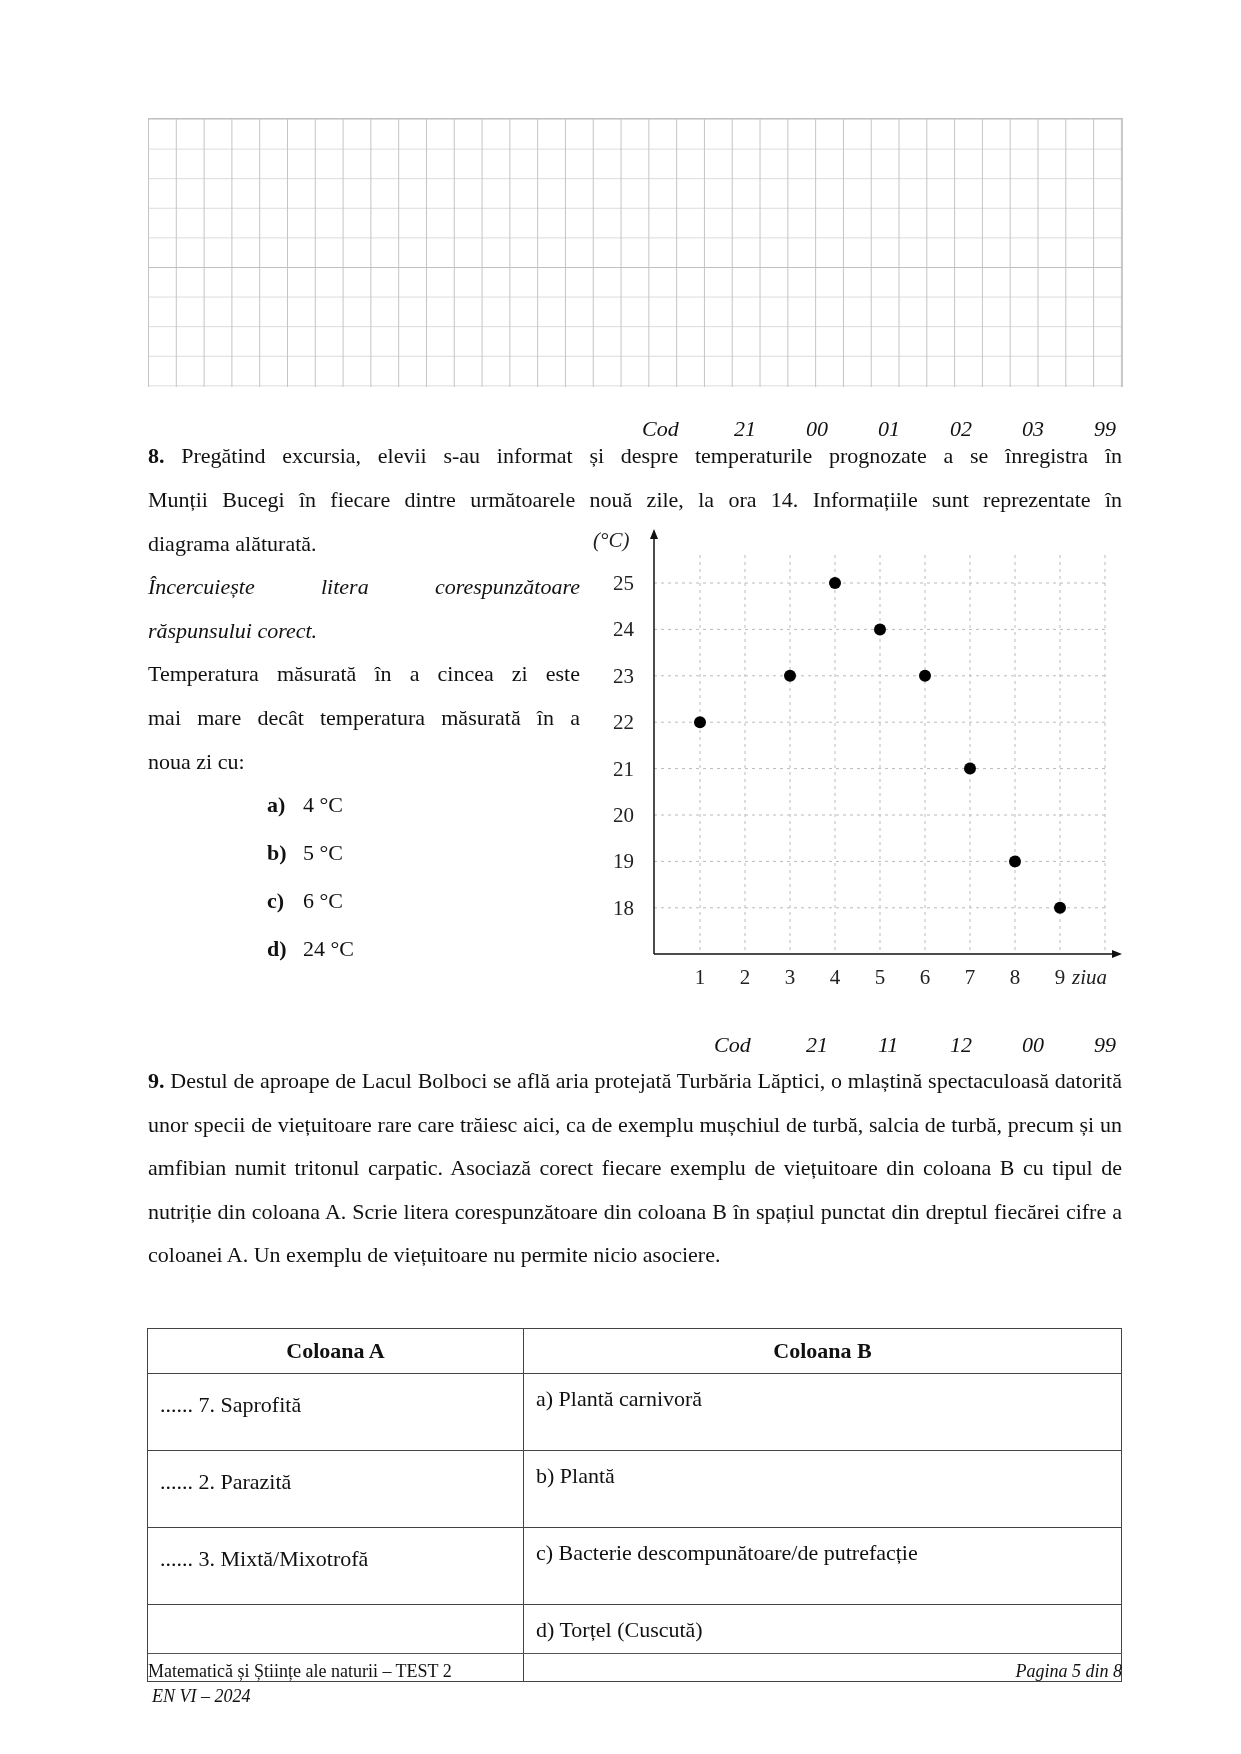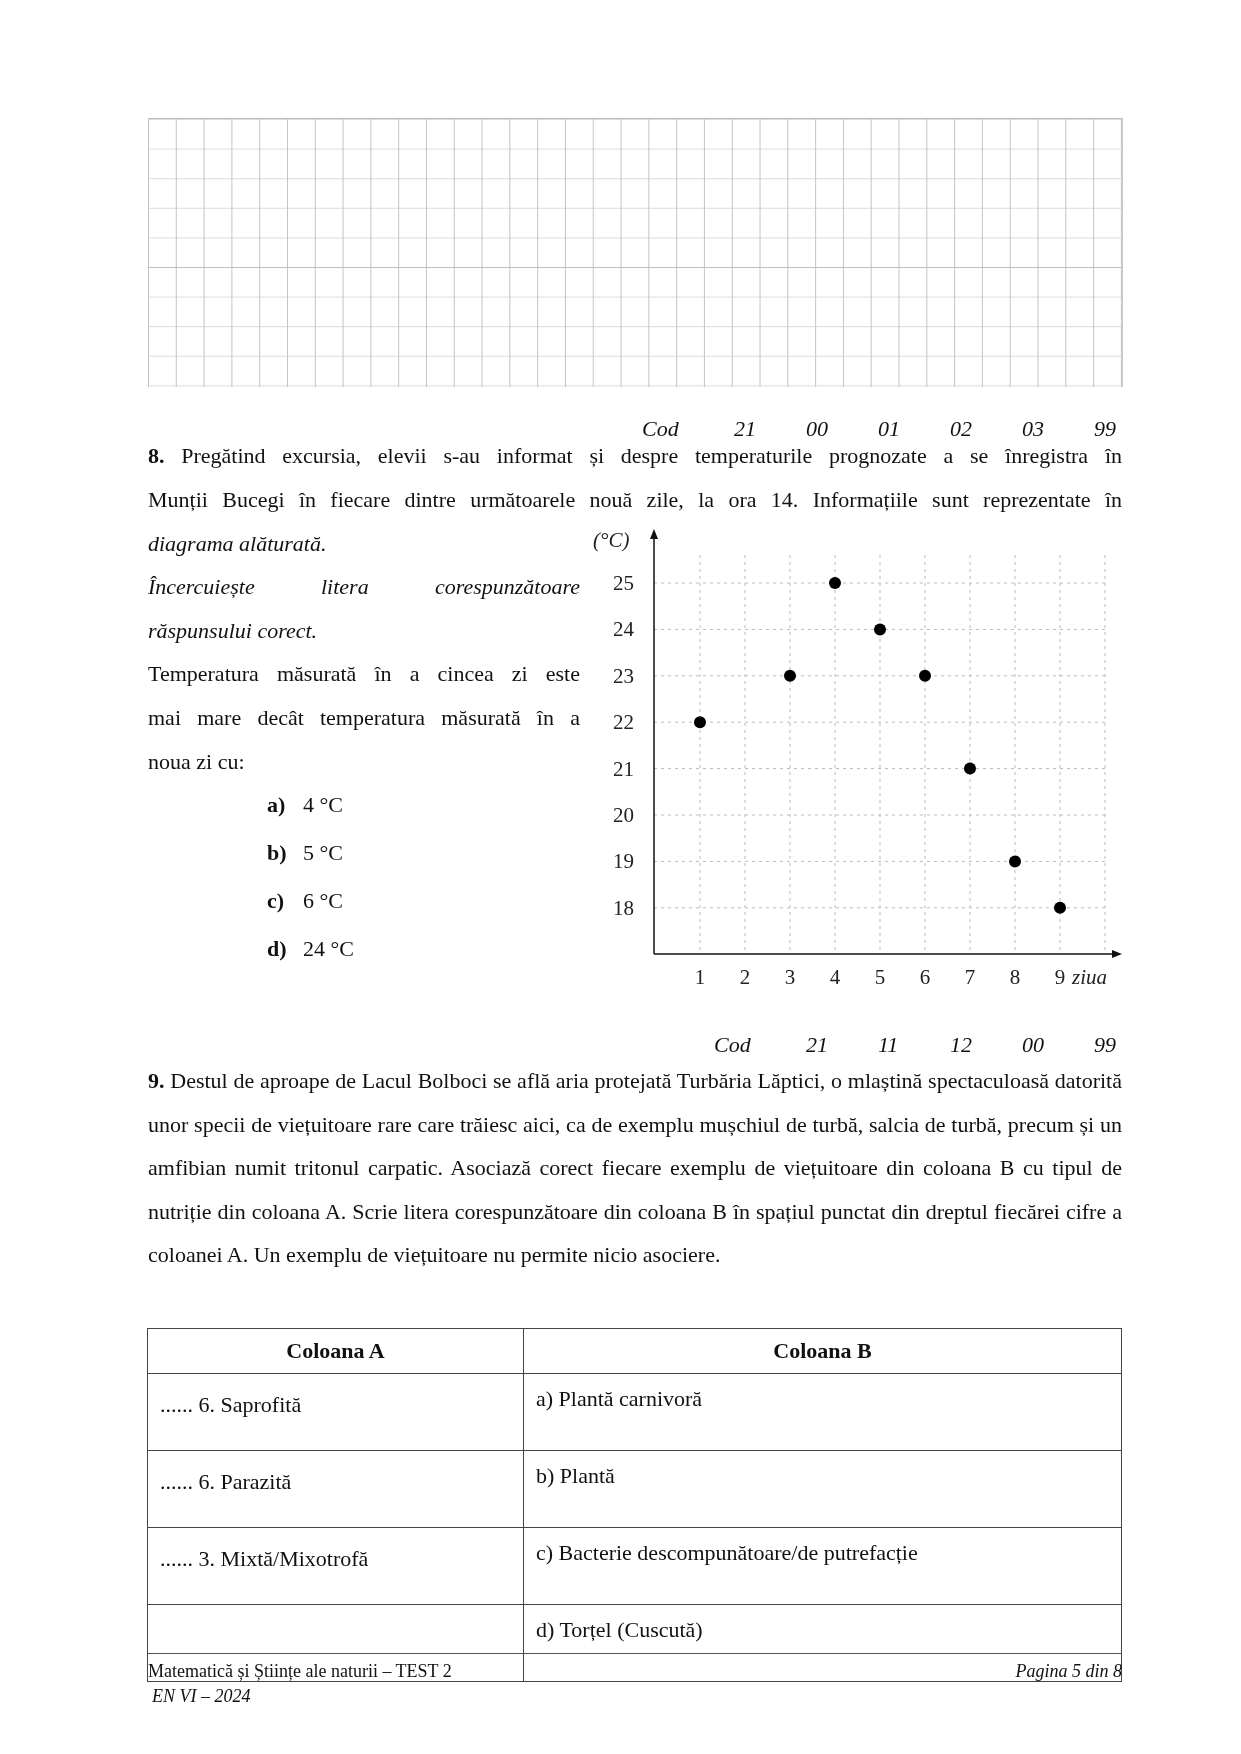--- a/index.html
+++ b/index.html
@@ -46,21 +46,21 @@
   <span style="width:72px">02</span>
   <span style="width:72px">03</span>
   <span style="width:30px">99</span>
 </div>
 
 <div class="line" style="top:443px; width:974px; text-align:justify; text-align-last:justify;">
   <b>8.</b>
   <span>Pregătind excursia, elevii s-au informat și despre temperaturile prognozate a se înregistra în</span>
 </div>
 <div class="line" style="top:487px; width:974px; text-align:justify; text-align-last:justify;">Munții Bucegi în fiecare dintre următoarele nouă zile, la ora 14. Informațiile sunt reprezentate în</div>
-<div class="line" style="top:531px;font-style:italic;">diagrama alăturată.</div>
+<div class="line" style="top:531px;">diagrama alăturată.</div>
 
 <div class="line italic justify-line" style="top:574px; display:flex; justify-content:space-between;gap:15px;">
   <span>Încercuiește</span>
   <span>litera</span>
   <span>corespunzătoare</span>
 </div>
 <div class="line italic" style="top:618px;">răspunsului corect.</div>
 
 <div class="line justify-line" style="top:661px; display:flex; justify-content:space-between;">
   <span>Temperatura</span>
@@ -173,25 +173,25 @@
   <span>Destul de aproape de Lacul Bolboci se află aria protejată Turbăria Lăptici, o mlaștină spectaculoasă datorită unor specii de viețuitoare rare care trăiesc aici, ca de exemplu mușchiul de turbă, salcia de turbă, precum și un amfibian numit tritonul carpatic. Asociază corect fiecare exemplu de viețuitoare din coloana B cu tipul de nutriție din coloana A. Scrie litera corespunzătoare din coloana B în spațiul punctat din dreptul fiecărei cifre a coloanei A. Un exemplu de viețuitoare nu permite nicio asociere.</span>
 </div>
 
 <table class="match">
   <tbody>
       <tr>
     <th>Coloana A</th>
     <th>Coloana B</th>
   </tr>
   <tr>
-    <td class="ca">...... 6. Saprofită</td>
+    <td class="ca">...... 7. Saprofită</td>
     <td class="cb">a) Plantă carnivoră</td>
   </tr>
   <tr>
-    <td class="ca">...... 6. Parazită</td>
+    <td class="ca">...... 2. Parazită</td>
     <td class="cb">b) Plantă</td>
   </tr>
   <tr>
     <td class="ca">...... 3. Mixtă/Mixotrofă</td>
     <td class="cb">c) Bacterie descompunătoare/de putrefacție</td>
   </tr>
   <tr>
     <td class="ca"></td>
     <td class="cb">d) Torțel (Cuscută)</td>
   </tr>

